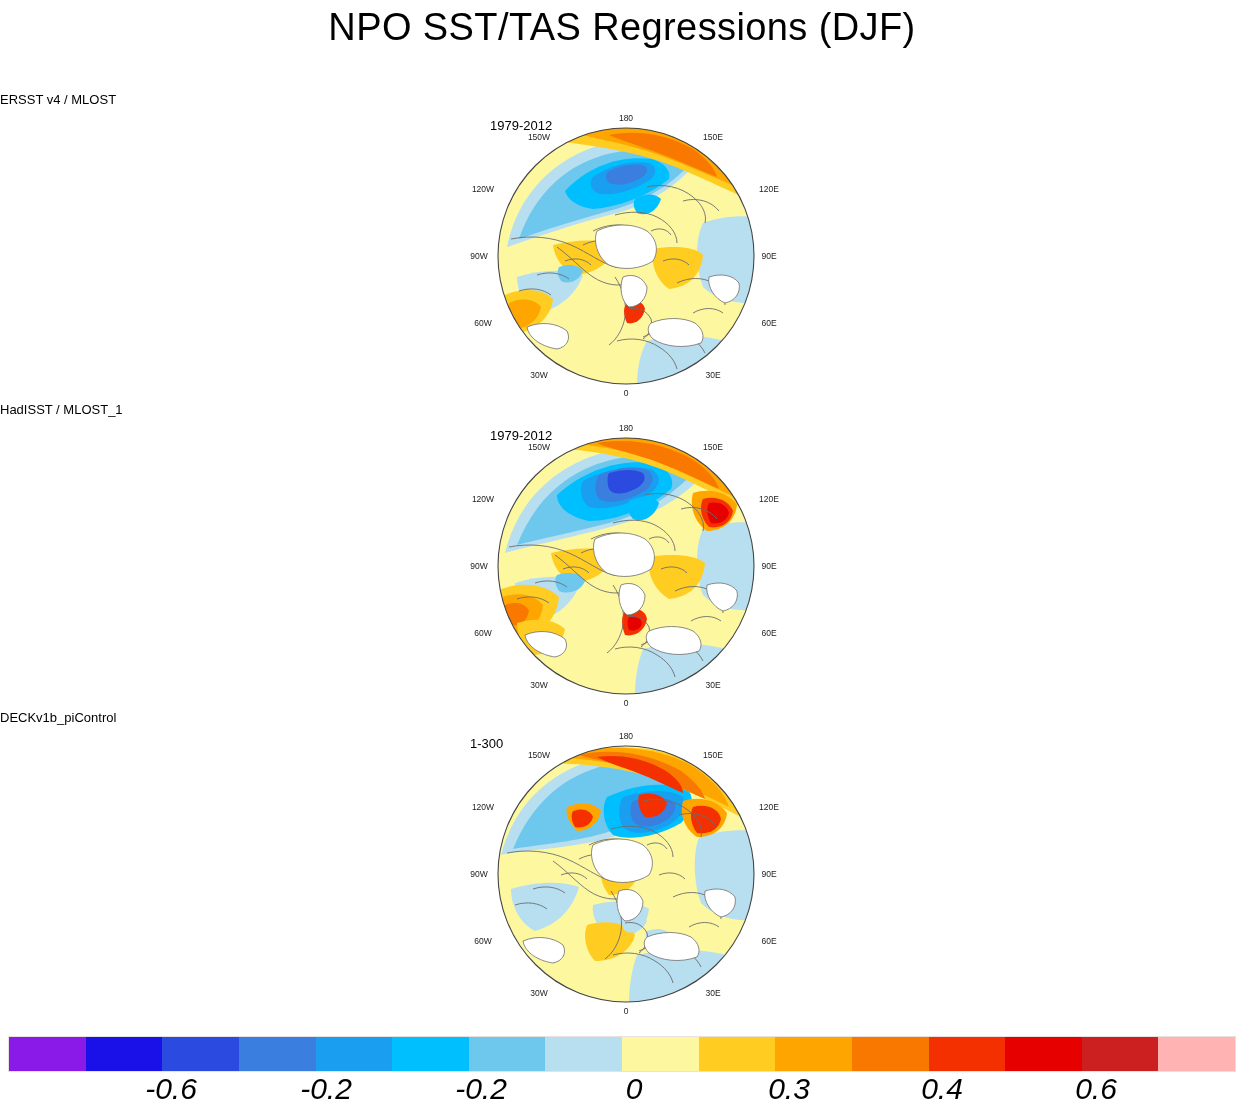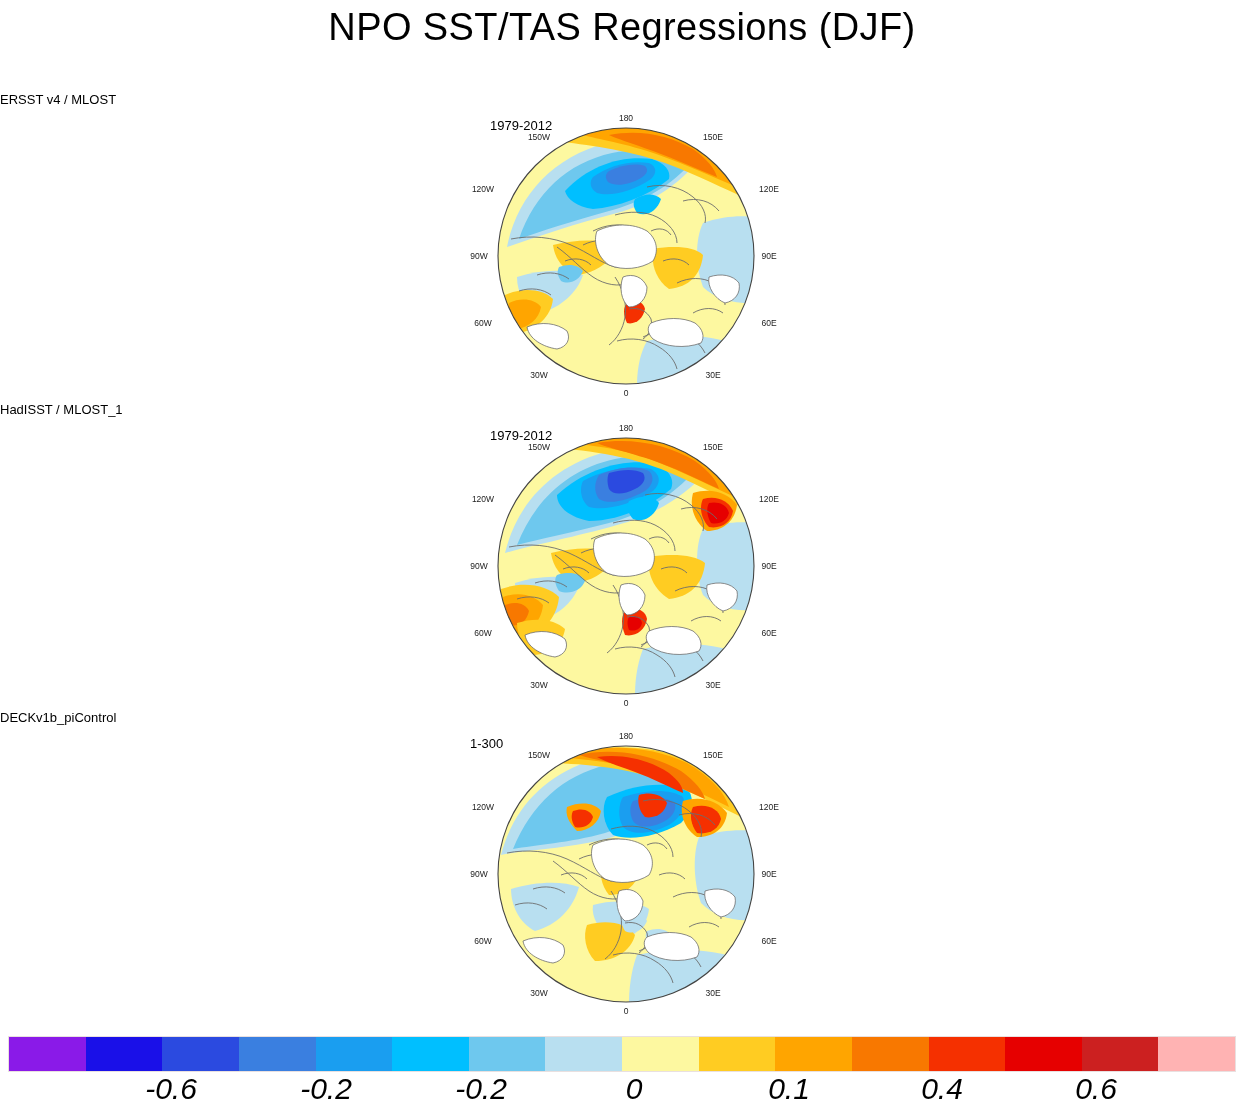--- a/index.html
+++ b/index.html
@@ -318,16 +318,16 @@
     <div class="cbar-cell" style="background: rgb(245, 48, 0);"></div>
     <div class="cbar-cell" style="background: rgb(230, 0, 0);"></div>
     <div class="cbar-cell" style="background: rgb(204, 32, 32);"></div>
     <div class="cbar-cell" style="background: rgb(255, 179, 179);"></div>
   </div>
 <div class="cbar-ticks" id="colorbar-ticks">
     <div class="cbar-tick" style="left: 165px;">-0.6</div>
     <div class="cbar-tick" style="left: 320px;">-0.2</div>
     <div class="cbar-tick" style="left: 475px;">-0.2</div>
     <div class="cbar-tick" style="left: 628px;">0</div>
-    <div class="cbar-tick" style="left: 783px;">0.1</div>
+    <div class="cbar-tick" style="left: 783px;">0.3</div>
     <div class="cbar-tick" style="left: 936px; text-align: center;">0.4</div>
     <div class="cbar-tick" style="left: 1090px; text-align: center;">0.6</div>
   </div>
 
 </body></html>

